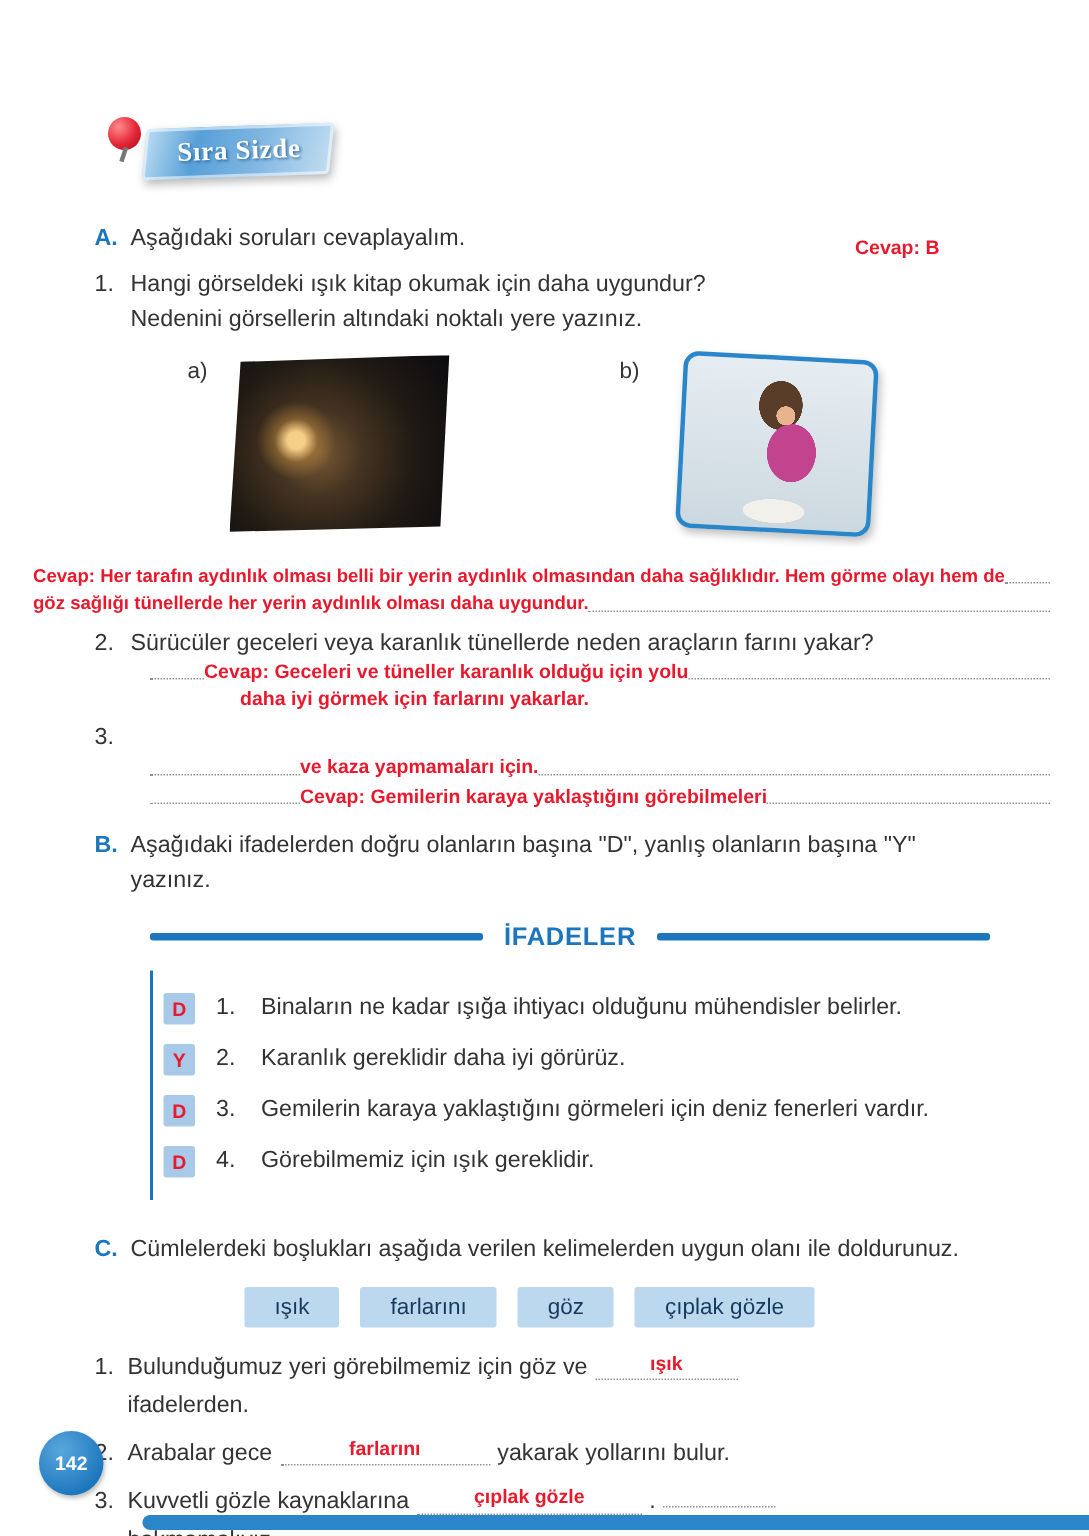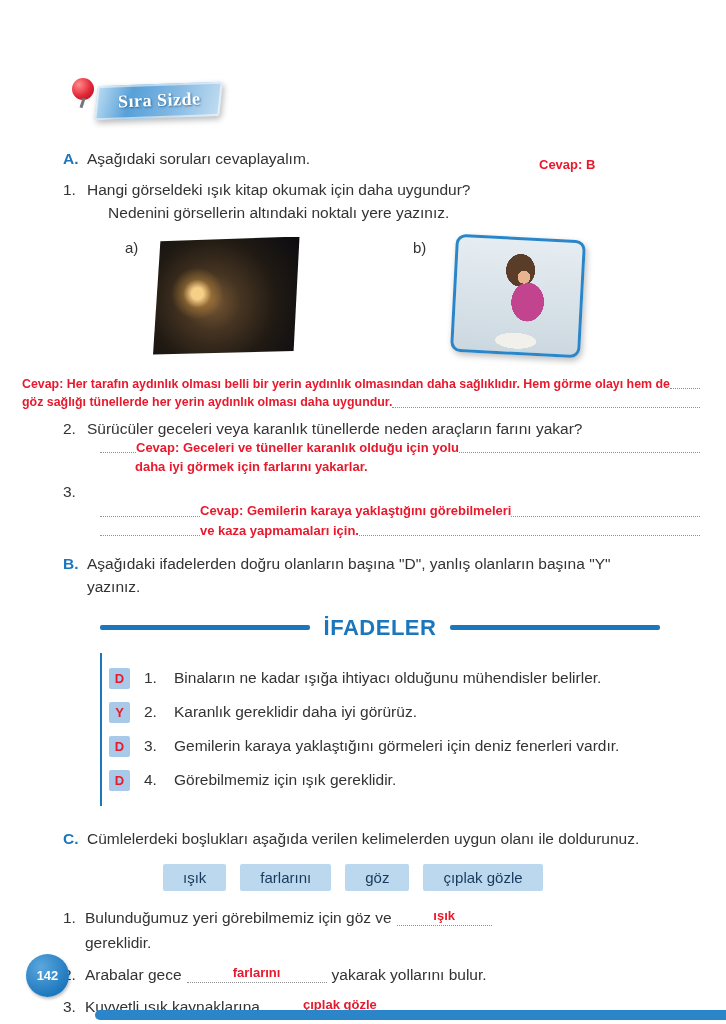--- a/index.html
+++ b/index.html
@@ -40,21 +40,21 @@
 
   .blue-label { color:var(--blue); font-weight:bold; }
   .row { display:flex; align-items:baseline; }
   .qnum { flex:0 0 24px; }
 
   .red  { color:var(--red); font-weight:bold; font-size:13px; }
 
   .a-intro { margin-bottom:10px; }
   .a-intro .blue-label { flex:0 0 24px; }
 
-  .q1-lines { line-height:1.5;text-align:center; }
+  .q1-lines { line-height:1.5; }
 
   
   .figs { display:flex; align-items:flex-start; margin:12px 0 10px 0; height:128px; }
   .fig-label { font-size:15px; color:#333; }
   .lab-a { margin-left:62px; width:28px; padding-top:2px; }
   .fig-a {
     width:148px; height:118px;
     background:
       radial-gradient(circle 26px at 30% 48%, rgba(255,215,140,.95) 0 22%, rgba(180,130,60,.5) 55%, transparent 100%),
       radial-gradient(circle at 40% 55%, #7a5a34 0%, #463télé couleur invalid 0, #463422 26%, #201a13 58%, #0a0a10 100%);
@@ -80,27 +80,27 @@
 
   
   .ansline { display:flex; align-items:flex-end; line-height:1.5; }
   .dots { flex:1 1 auto; border-bottom:1.6px dotted var(--dot); margin-bottom:4px; }
   .dots.lead36  { flex:0 0 36px; }
   .dots.lead100 { flex:0 0 100px; }
   .q1ans { margin-left:-41px; margin-top:2px; }
   .q1ans .red { font-size:12.4px; white-space:nowrap; }
   .mt8  { margin-top:8px; }
   .ml37 { margin-left:37px; }
-  .ml72 { margin-left:72px; }
+  .ml72 { margin-left:97px; }
 
   
   .b-intro { margin-top:12px; line-height:1.5; }
   .ifadeler { display:flex; align-items:center; gap:14px; margin:16px 0 12px 37px; width:560px; }
   .ifadeler .bar { flex:1; height:5px; background:var(--blue); border-radius:2px; }
-  .ifadeler .title { color:var(--blue); font-weight:bold; font-size:22px; letter-spacing:.5px; }
+  .ifadeler .title { color:var(--blue); font-weight:bold; font-size:17px; letter-spacing:.5px; }
   .statements { margin-left:37px; border-left:2.5px solid var(--blue); padding:2px 0 2px 7px; width:572px; }
   .stmt { display:flex; align-items:center; margin:13px 0; }
   .dy-box {
     flex:0 0 21px; height:21px; margin-right:14px; border-radius:2px;
     background:#a9c9e8; color:var(--red); font-weight:bold; font-size:13px;
     display:flex; align-items:center; justify-content:center;
   }
   .stmt .snum { flex:0 0 30px; }
 
   
@@ -117,21 +117,21 @@
     display:inline-block; border-bottom:1.6px dotted var(--dot);
     text-align:center; margin:0 5px; vertical-align:baseline; line-height:1;
   }
   .blank .ans { color:var(--red); font-weight:bold; font-size:13px; position:relative; top:-3px; padding:0 3px; white-space:nowrap; }
   .w95  { min-width:95px; }
   .w140 { min-width:140px; }
   .w150 { min-width:150px; }
   .w75  { min-width:75px; }
 
   
-  .answer-b { position:absolute; left:539px; top:157px; }
+  .answer-b { position:absolute; left:570px; top:157px; }
 
   
   .page-circle {
     position:absolute; left:26px; bottom:27px; width:43px; height:43px; border-radius:50%;
     background: radial-gradient(circle at 35% 30%, #5aa7dd, #1b76bc 75%);
     color:#fff; font-weight:bold; font-size:13px;
     display:flex; align-items:center; justify-content:center;
     box-shadow:1px 2px 3px rgba(0,0,0,.25);
   }
   .bottom-bar { position:absolute; left:95px; right:0; bottom:4px; height:10px; background:var(--blue2); border-radius:5px 0 0 5px; }
@@ -192,26 +192,26 @@
     </div>
     <div class="ml72">
       <span class="red">daha iyi görmek için farlarını yakarlar.</span>
     </div>
 
     <div class="row mt8">
       <span class="qnum">3.</span>
     </div>
     <div class="ansline ml37">
       <span class="dots lead100"></span>
-      <span class="red">Cevap: Gemilerin karaya yaklaştığını görebilmeleri</span>
+      <span class="red">ve kaza yapmamaları için.</span>
       <span class="dots"></span>
     </div>
     <div class="ansline ml37">
       <span class="dots lead100"></span>
-      <span class="red">ve kaza yapmamaları için.</span>
+      <span class="red">Cevap: Gemilerin karaya yaklaştığını görebilmeleri</span>
       <span class="dots"></span>
     </div>
 
     <div class="row b-intro">
       <span class="blue-label qnum">B.</span>
       <span>
         <span>Aşağıdaki ifadelerden doğru olanların başına "D", yanlış olanların başına "Y"</span><br>
         <span>yazınız.</span>
       </span>
     </div>
@@ -256,33 +256,33 @@
       <span class="word">göz</span>
       <span class="word">çıplak gözle</span>
     </div>
 
     <div class="c-sent">
       <span class="num">1.</span>
       <span>
         <span>Bulunduğumuz yeri görebilmemiz için göz ve</span><span class="blank w95"><span class="ans">ışık</span></span>
       </span>
     </div>
-    <div class="c-wrap">gereklidir.</div>
+    <div class="c-wrap">ifadelerden.</div>
 
     <div class="c-sent">
       <span class="num">2.</span>
       <span>
         <span>Arabalar gece</span><span class="blank w140"><span class="ans">farlarını</span></span><span>yakarak yollarını bulur.</span>
       </span>
     </div>
 
     <div class="c-sent">
       <span class="num">3.</span>
       <span>
-        <span>Kuvvetli ışık kaynaklarına</span><span class="blank w150"><span class="ans">çıplak gözle</span></span><span>.</span><span class="blank w75"></span>
+        <span>Kuvvetli gözle kaynaklarına</span><span class="blank w150"><span class="ans">çıplak gözle</span></span><span>.</span><span class="blank w75"></span>
       </span>
     </div>
     <div class="c-wrap">bakmamalıyız.</div>
 
   </div>
 
   <div class="page-circle">142</div>
   <div class="bottom-bar"></div>
 
 </div>

